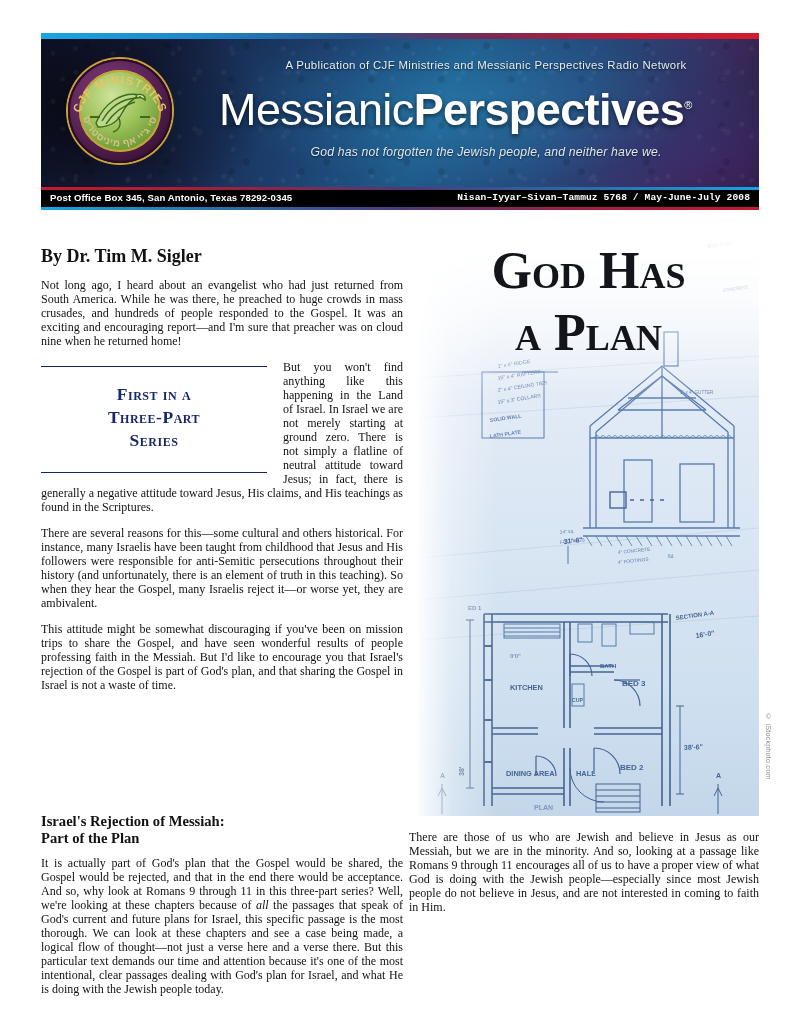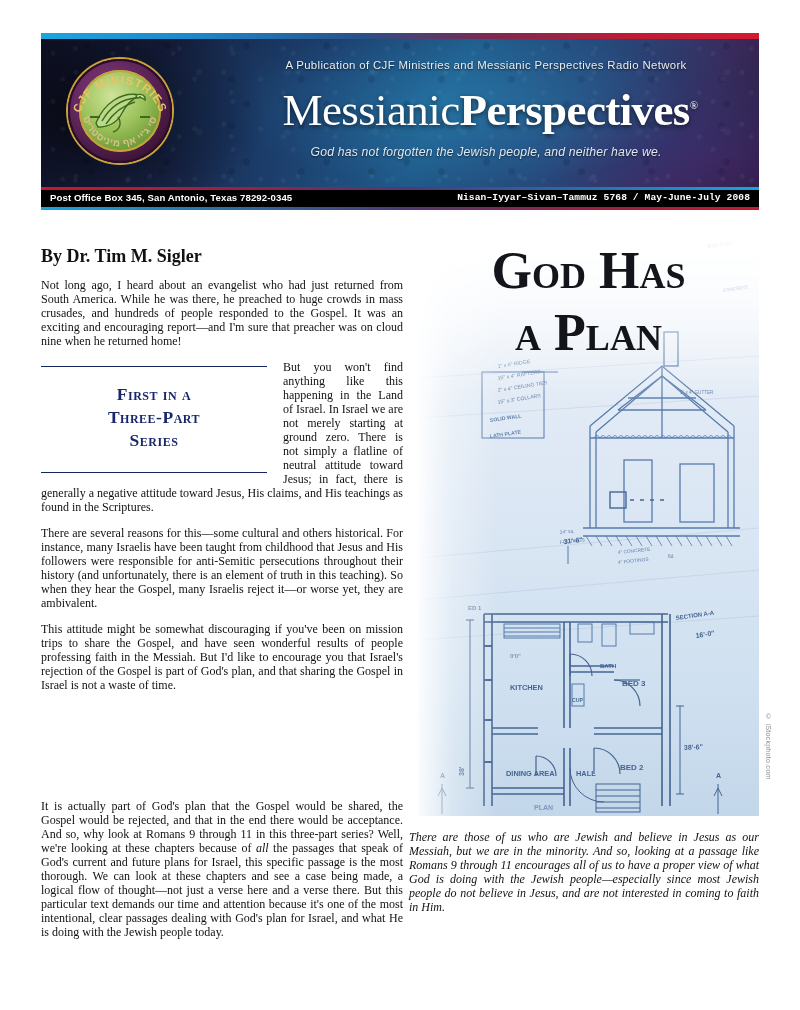--- a/index.html
+++ b/index.html
@@ -49,22 +49,21 @@
   .mh-tagline{
     position:absolute;left:185px;top:26px;width:520px;
     text-align:center;
     font-family:"Liberation Sans", sans-serif;
     font-size:11.4px;letter-spacing:.35px;
     color:#e6eef6;
     text-shadow:0 1px 2px rgba(0,0,0,.7);
   }
   .mh-title{
     position:absolute;left:178px;top:44px;width:542px;
-    text-align:center;
-    font-family:Liberation Serif, serif;
+    font-family:Liberation Sans, sans-serif;
     font-size:45px;line-height:56px;
     color:#ffffff;
     letter-spacing:-0.6px;
     text-shadow:0 2px 5px rgba(0,0,0,.6);
     white-space:nowrap;
   }
   .mh-title .w2{font-weight:bold;}
   .mh-reg{font-size:11px;vertical-align:super;}
   .mh-motto{
     position:absolute;left:185px;top:112px;width:520px;
@@ -199,21 +198,21 @@
   .headline .l2{display:block;}
   .credit{
     position:absolute;left:764px;top:712px;
     writing-mode:vertical-rl;
     font-family:"Liberation Sans", sans-serif;
     font-size:7.2px;color:#8e9096;letter-spacing:.2px;
   }
 
   
   .bot-left{position:absolute;left:41px;top:795px;width:362px;}
-  .bot-right{position:absolute;left:409px;top:826px;width:350px;font-style:italic;}
+  .bot-right{position:absolute;left:409px;top:826px;width:350px;}
 </style>
 </head>
 <body>
 
 <div class="page">
 
   <div class="masthead">
     <div class="mh-topline"></div>
     <div class="mh-body"></div>
     <div class="mh-texture"></div>
@@ -458,20 +457,24 @@
         <div>Series</div>
       </div>
       <p class="body">But you won't find anything like this happening in the Land of Israel. In Israel we are not merely starting at ground zero. There is not simply a flatline of neutral attitude toward Jesus; in fact, there is generally a negative attitude toward Jesus, His claims, and His teachings as found in the Scriptures.</p>
     </div>
 
     <p class="body">There are several reasons for this—some cultural and others historical. For instance, many Israelis have been taught from childhood that Jesus and His followers were responsible for anti-Semitic persecutions throughout their history (and unfortunately, there is an element of truth in this teaching). So when they hear the Gospel, many Israelis reject it—or worse yet, they are ambivalent.</p>
     <p class="body">This attitude might be somewhat discouraging if you've been on mission trips to share the Gospel, and have seen wonderful results of people professing faith in the Messiah. But I'd like to encourage you that Israel's rejection of the Gospel is part of God's plan, and that sharing the Gospel in Israel is not a waste of time.</p>
   </div>
 
   <div class="bot-left">
+    <div class="subhead">
+      <div>Israel's Rejection of Messiah:</div>
+      <div>Part of the Plan</div>
+    </div>
     <p class="body"><span>It is actually part of God's plan that the Gospel would be shared, the Gospel would be rejected, and that in the end there would be acceptance. And so, why look at Romans 9 through 11 in this three-part series? Well, we're looking at these chapters because of </span><em>all</em><span> the passages that speak of God's current and future plans for Israel, this specific passage is the most thorough. We can look at these chapters and see a case being made, a logical flow of thought—not just a verse here and a verse there. But this particular text demands our time and attention because it's one of the most intentional, clear passages dealing with God's plan for Israel, and what He is doing with the Jewish people today.</span></p>
   </div>
 
   <div class="bot-right">
     <p class="body">There are those of us who are Jewish and believe in Jesus as our Messiah, but we are in the minority. And so, looking at a passage like Romans 9 through 11 encourages all of us to have a proper view of what God is doing with the Jewish people—especially since most Jewish people do not believe in Jesus, and are not interested in coming to faith in Him.</p>
   </div>
 
 </div>
 
 </body></html>

